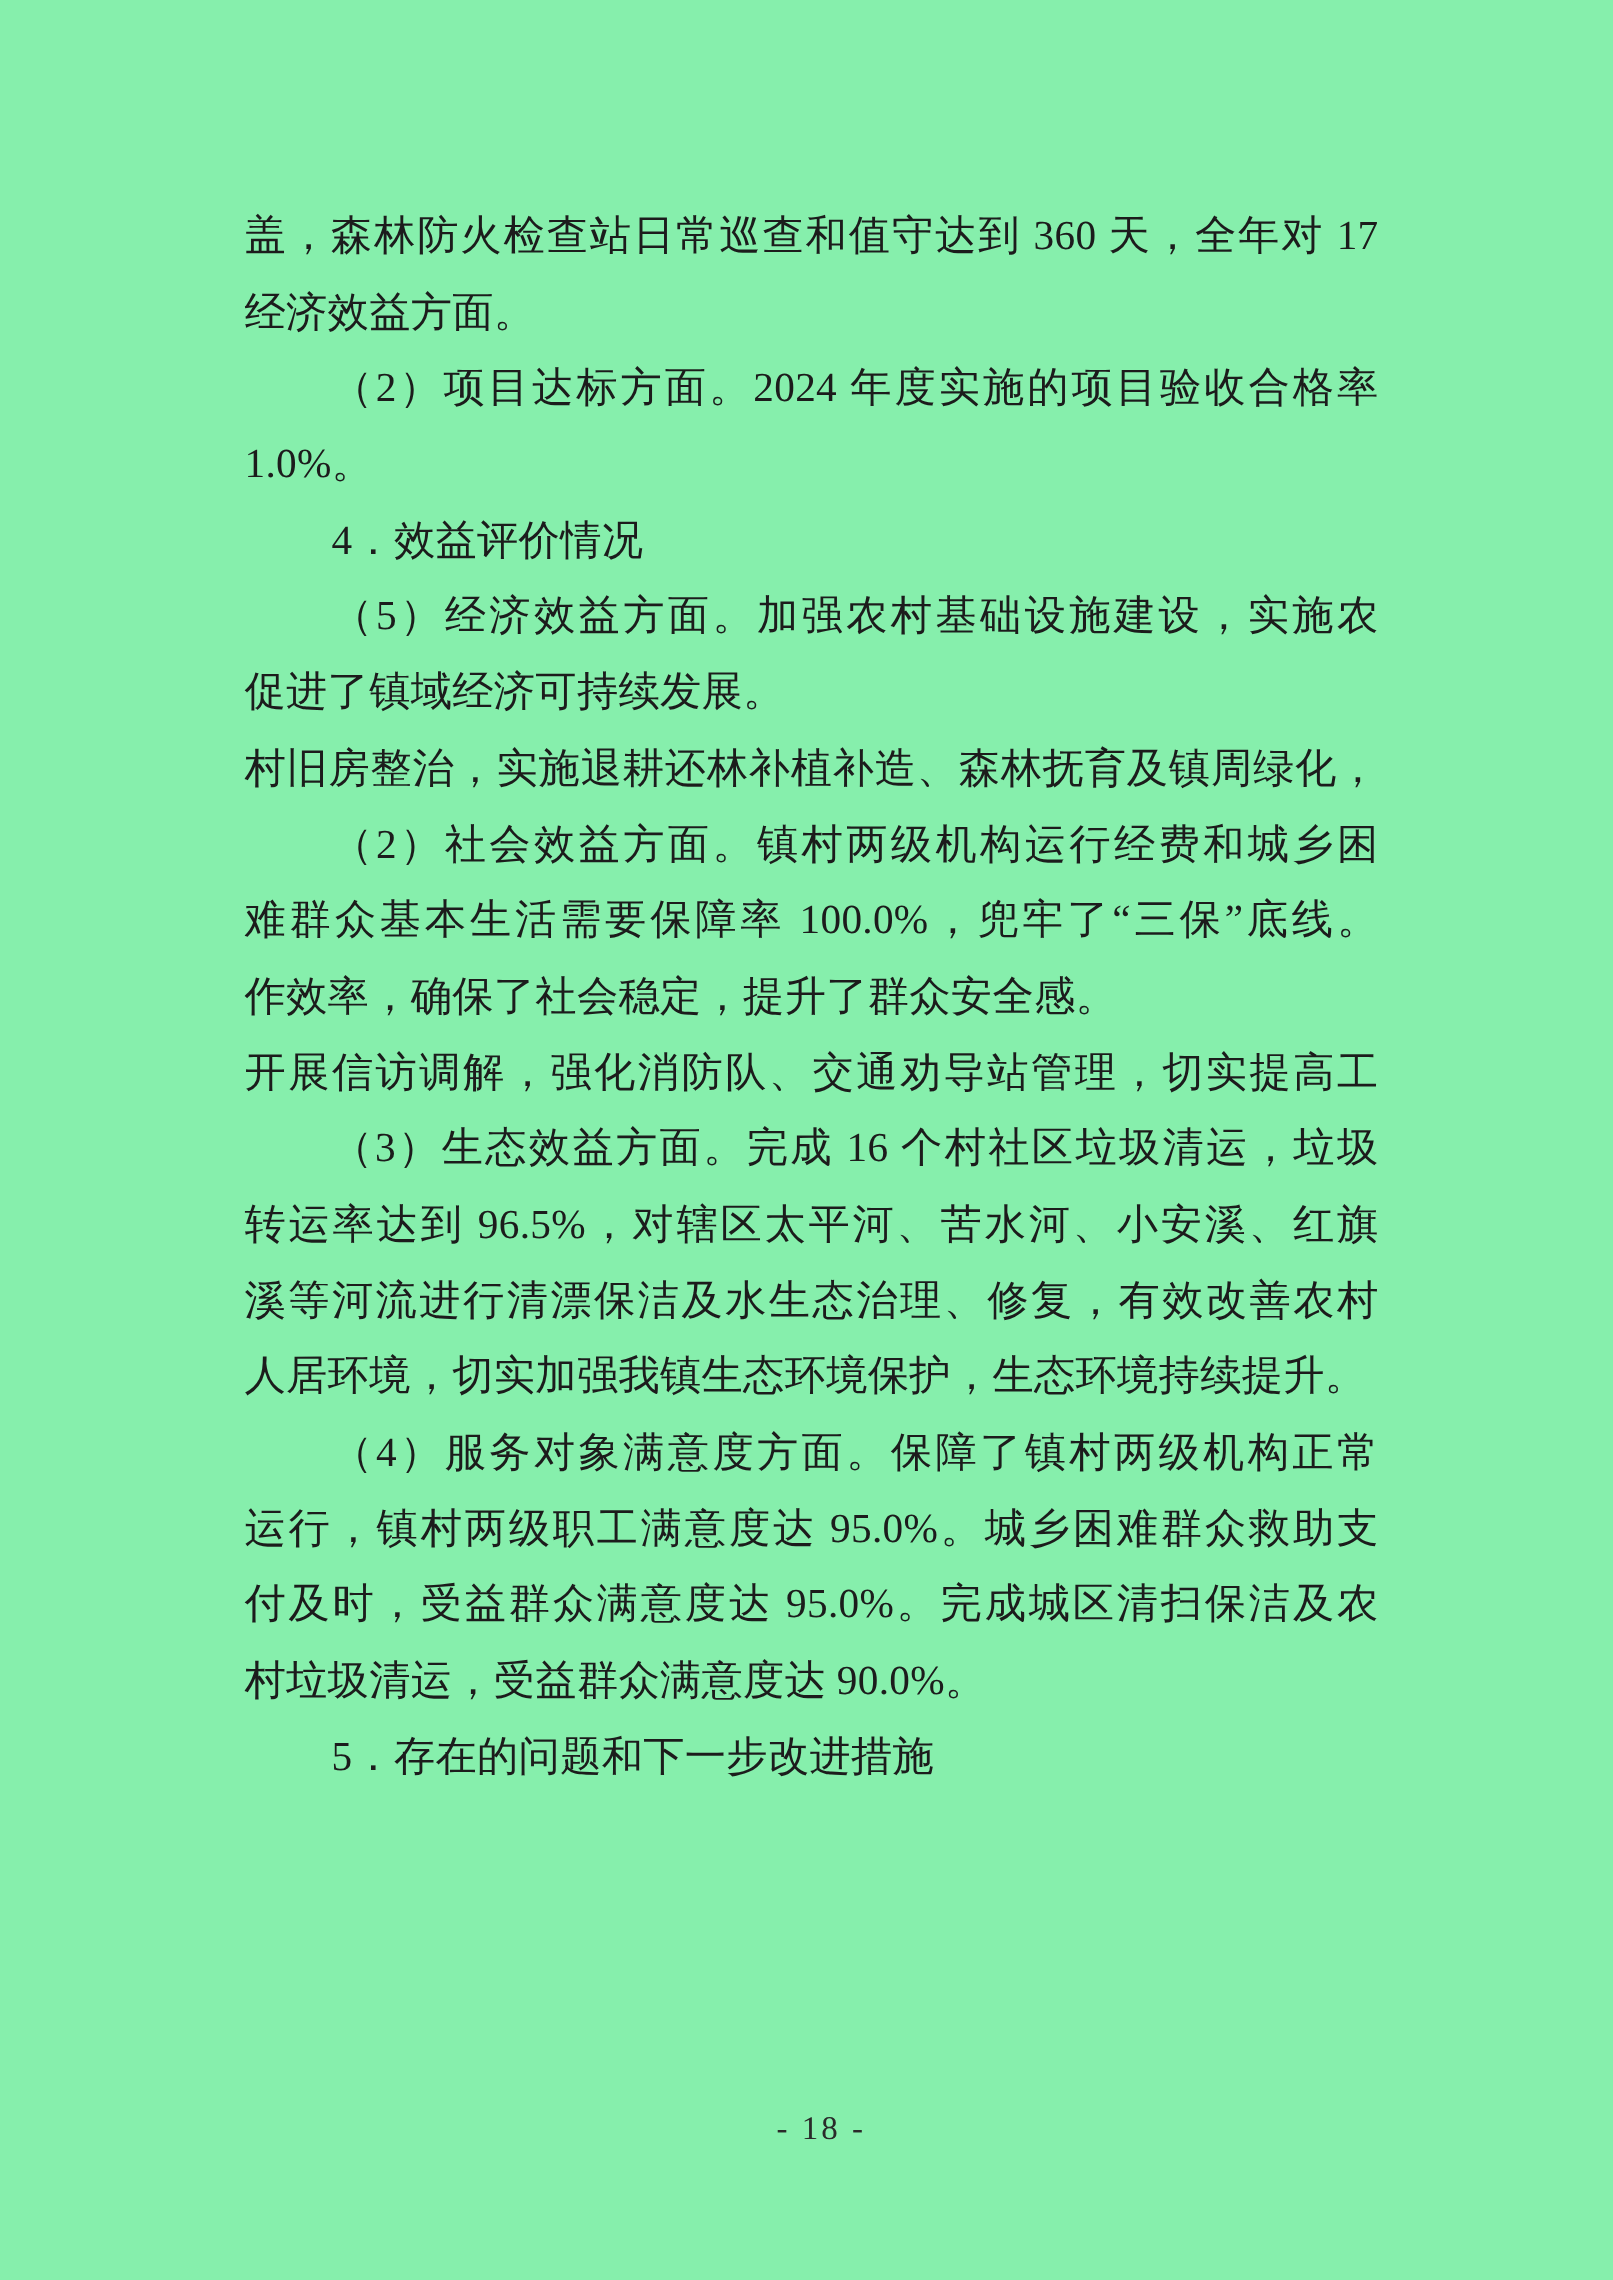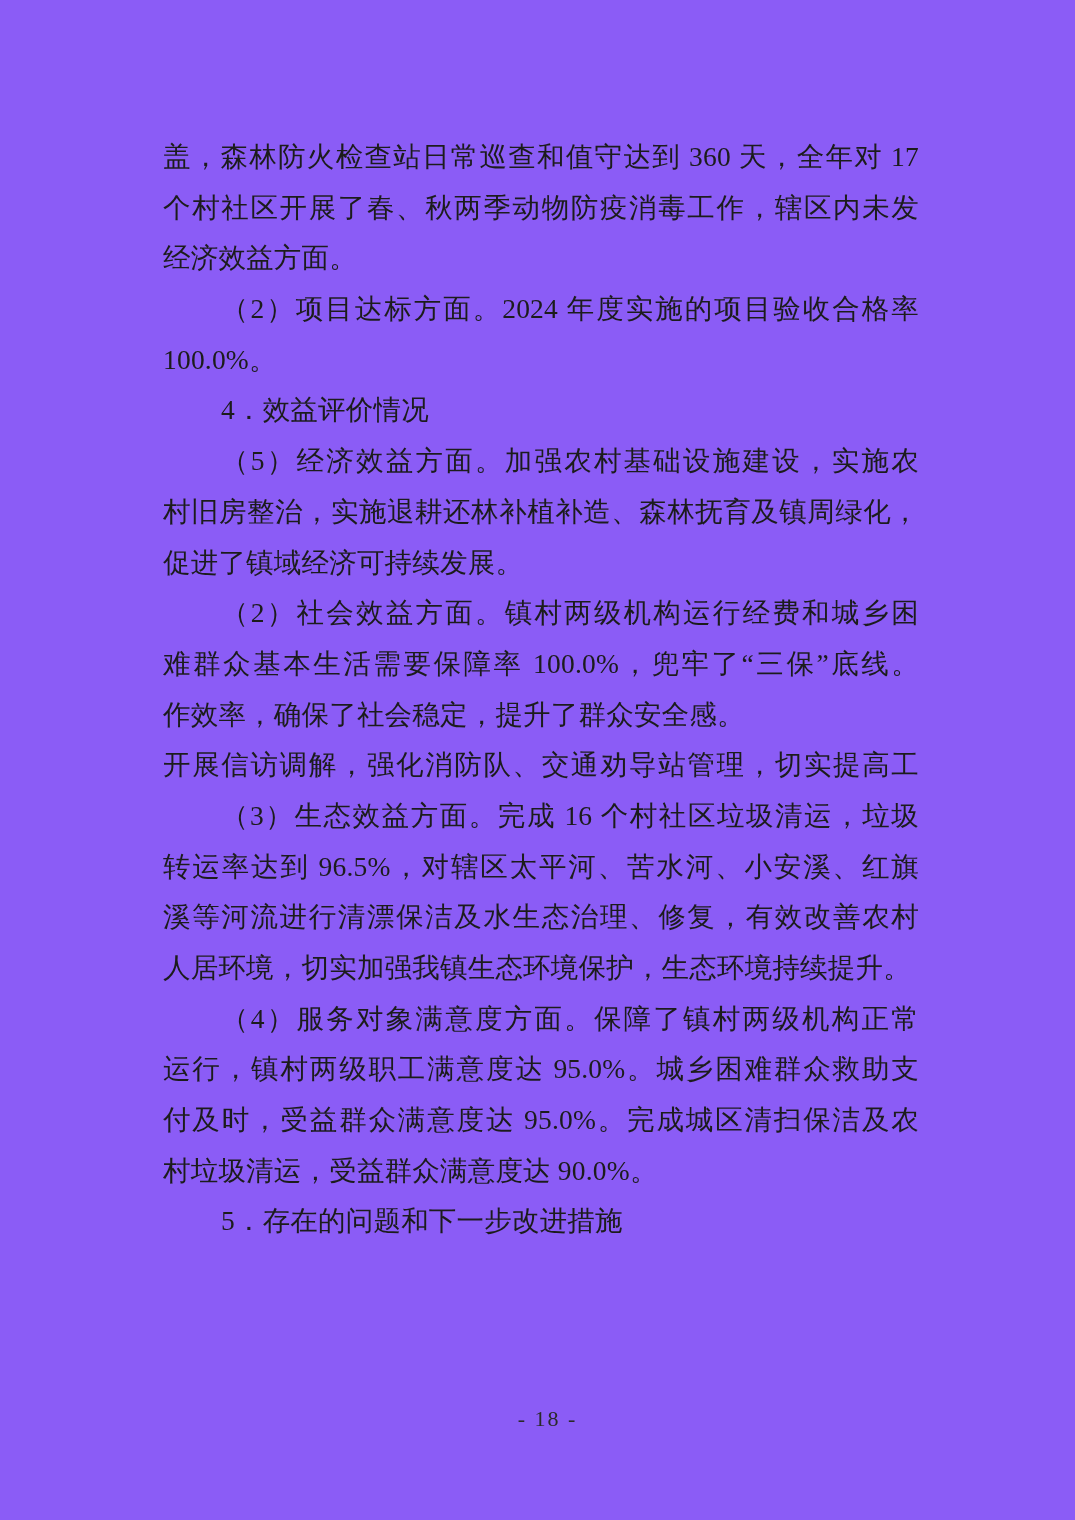--- a/index.html
+++ b/index.html
@@ -4,21 +4,21 @@
 <style>
   html, body {
     margin: 0;
     padding: 0;
     background: #ffffff;
   }
   .page {
     position: relative;
     width: 1075px;
     height: 1520px;
-    background: #8b5cf6;
+    background: #86efac;
     overflow: hidden;
     font-family: "Liberation Serif", "DejaVu Serif", serif;
   }
   .body-text {
     position: absolute;
     left: 163px;
     top: 132px;
     width: 756px;
   }
   .line {
@@ -48,28 +48,27 @@
     letter-spacing: 2px;
     color: #2a2a2a;
   }
 </style>
 </head>
 <body>
 
 <div class="page">
   <div class="body-text" id="doc-body">
       <div class="line full">盖，森林防火检查站日常巡查和值守达到 360 天，全年对 17</div>
-      <div class="line full">个村社区开展了春、秋两季动物防疫消毒工作，辖区内未发</div>
       <div class="line">经济效益方面。</div>
       <div class="line full indent">（2）项目达标方面。2024 年度实施的项目验收合格率</div>
-      <div class="line">100.0%。</div>
+      <div class="line">1.0%。</div>
       <div class="line indent">4．效益评价情况</div>
       <div class="line full indent">（5）经济效益方面。加强农村基础设施建设，实施农</div>
+      <div class="line">促进了镇域经济可持续发展。</div>
       <div class="line full">村旧房整治，实施退耕还林补植补造、森林抚育及镇周绿化，</div>
-      <div class="line">促进了镇域经济可持续发展。</div>
       <div class="line full indent">（2）社会效益方面。镇村两级机构运行经费和城乡困</div>
       <div class="line full">难群众基本生活需要保障率 100.0%，兜牢了“三保”底线。</div>
       <div class="line">作效率，确保了社会稳定，提升了群众安全感。</div>
       <div class="line full">开展信访调解，强化消防队、交通劝导站管理，切实提高工</div>
       <div class="line full indent">（3）生态效益方面。完成 16 个村社区垃圾清运，垃圾</div>
       <div class="line full">转运率达到 96.5%，对辖区太平河、苦水河、小安溪、红旗</div>
       <div class="line full">溪等河流进行清漂保洁及水生态治理、修复，有效改善农村</div>
       <div class="line">人居环境，切实加强我镇生态环境保护，生态环境持续提升。</div>
       <div class="line full indent">（4）服务对象满意度方面。保障了镇村两级机构正常</div>
       <div class="line full">运行，镇村两级职工满意度达 95.0%。城乡困难群众救助支</div>

